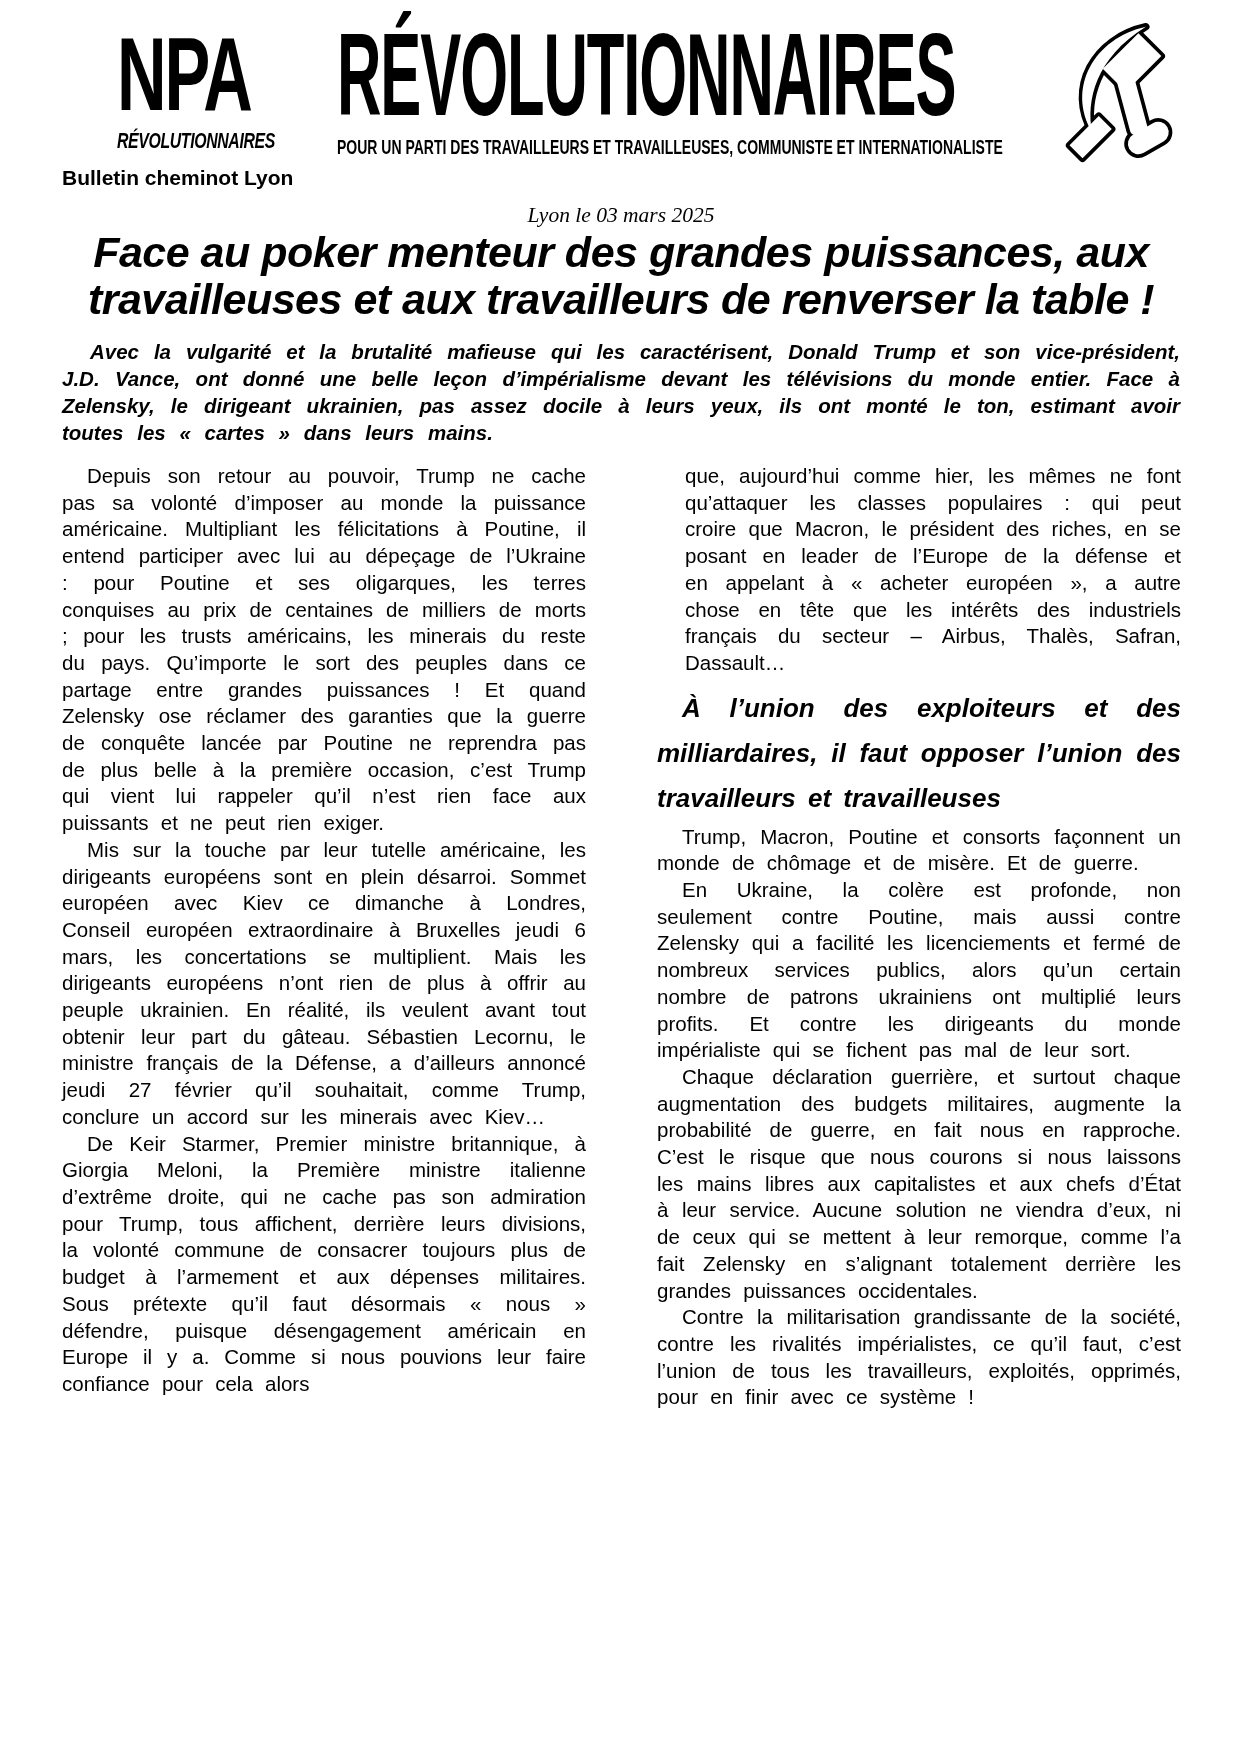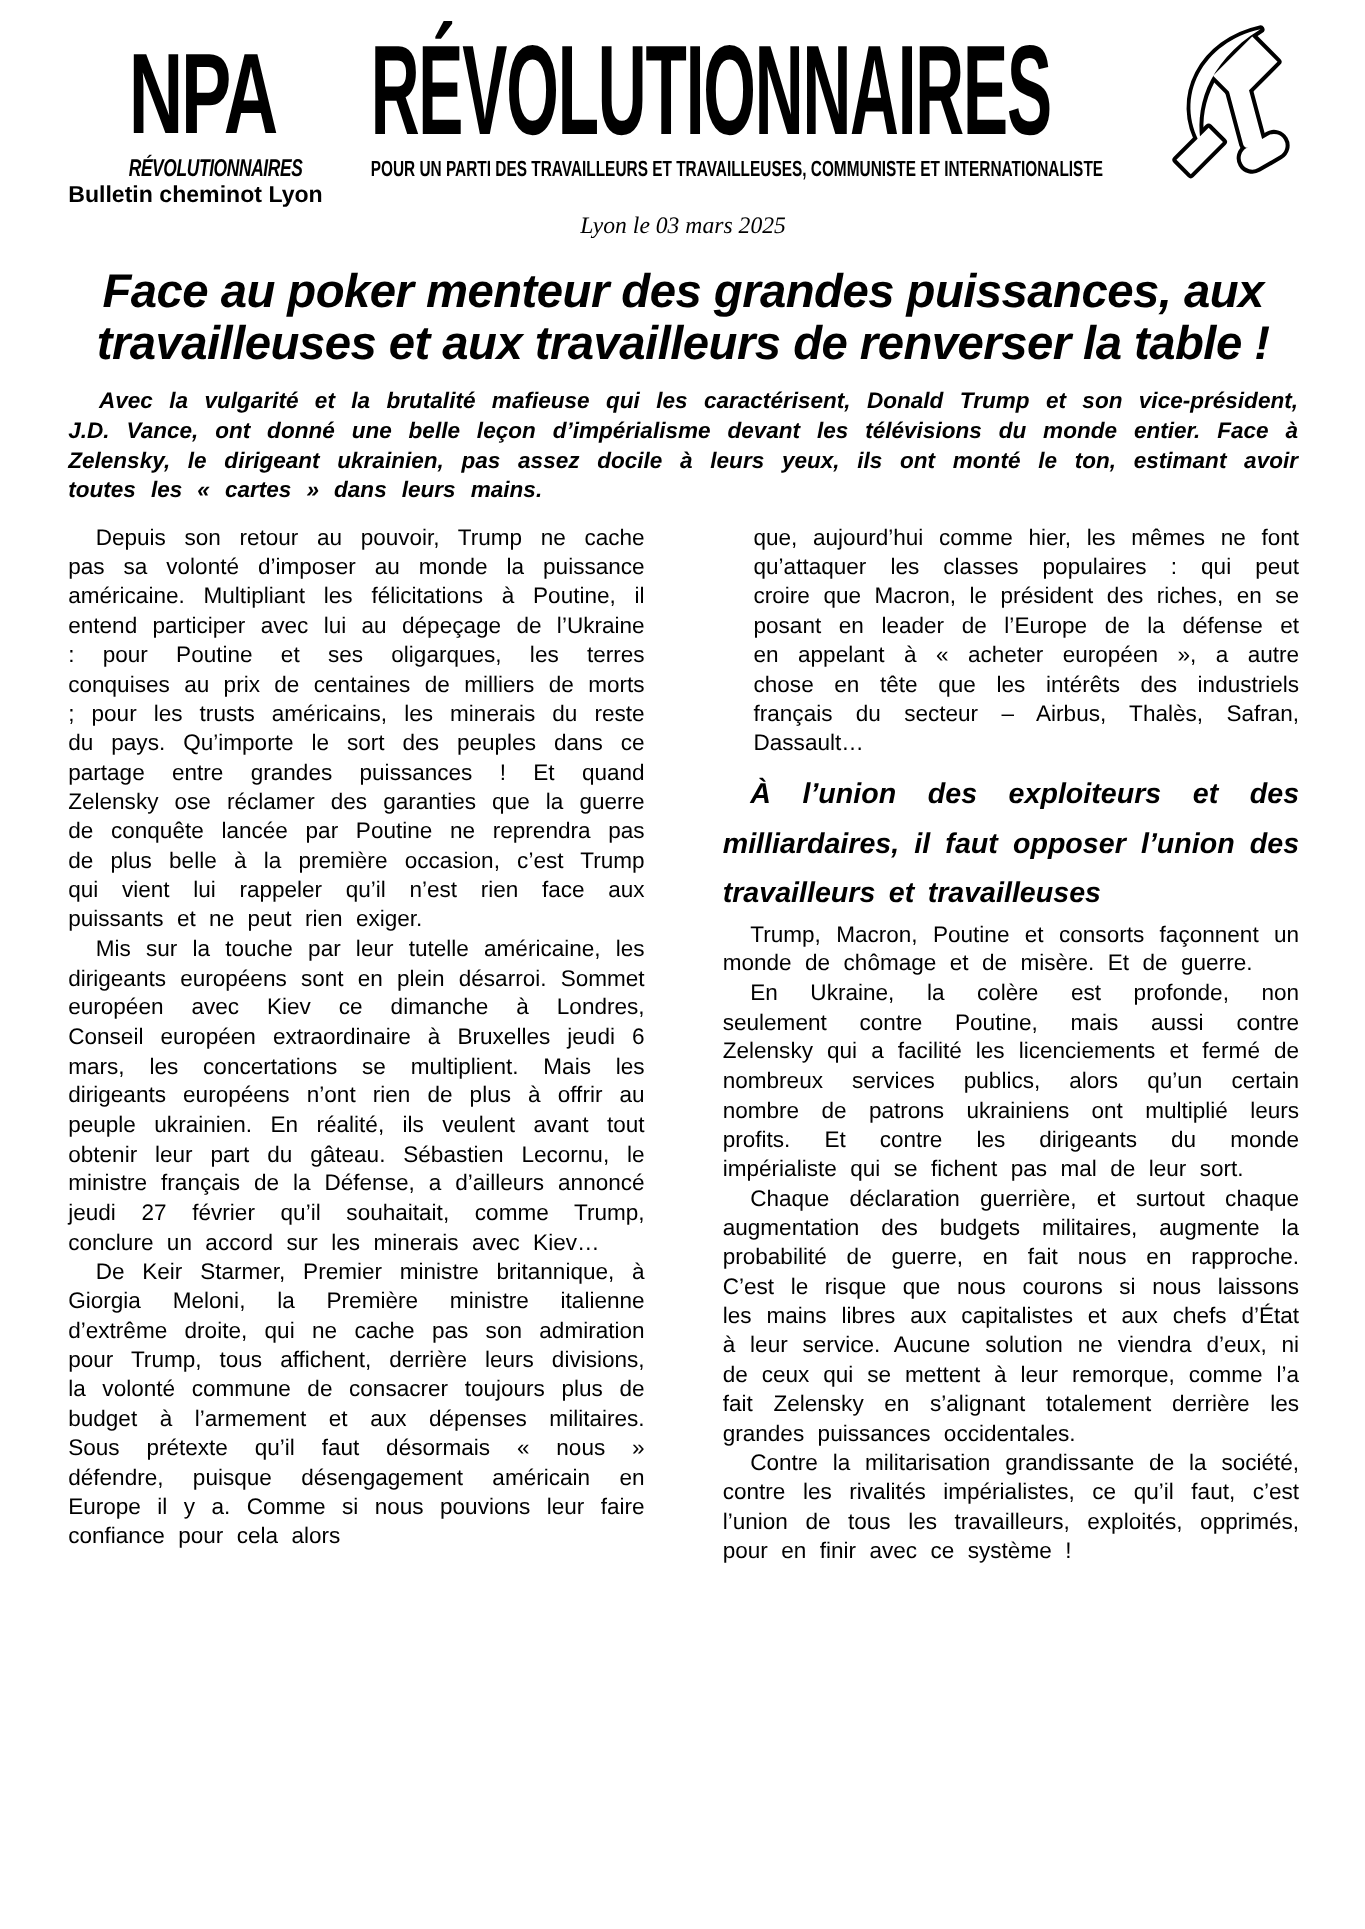--- a/index.html
+++ b/index.html
@@ -1,39 +1,39 @@
 <!DOCTYPE html>
 <html lang="fr"><head>
 <meta charset="utf-8">
 <style>
   html,body{margin:0;padding:0;background:#fff;}
   body{width:1241px;height:1754px;color:#000;font-family:"Liberation Sans",sans-serif;}
   .page{box-sizing:border-box;width:1241px;height:1754px;padding:14px 61px 0 62px;overflow:hidden;background:#fff;}
 
   
-  .masthead{display:flex;align-items:flex-end;height:152px;}
+  .masthead{display:flex;align-items:center;height:152px;}
   .npa-block{width:152px;margin-left:55px;flex:none;}
   .npa-acronym{font-size:104px;font-weight:800;line-height:.92;letter-spacing:-3px;white-space:nowrap;
                transform:scaleX(.66);transform-origin:left top;height:96px;}
   .npa-subline{font-size:22px;font-weight:800;font-style:italic;letter-spacing:-.5px;white-space:nowrap;
                transform:scaleX(.72);transform-origin:left top;margin-top:5px;}
   .title-block{margin-left:68px;width:652px;flex:none;}
   .mast-title{font-size:116px;font-weight:800;line-height:.92;letter-spacing:-2px;white-space:nowrap;
               transform:scaleX(.53);transform-origin:left top;height:106px;}
   .mast-subtitle{font-size:20px;font-weight:800;white-space:nowrap;
                  transform:scaleX(.70);transform-origin:left top;margin-top:8px;}
   .emblem{margin-left:auto;margin-top:4px;flex:none;}
   .hs-outline{fill:#fff;stroke:#000;stroke-width:9;stroke-linejoin:round;}
   .hs-fill{fill:#fff;stroke:none;}
 
   
   .bulletin{font-size:21px;font-weight:bold;text-align:left;margin-top:0;}
-  .dateline{font-family:"Liberation Serif",serif;font-style:italic;font-size:21.5px;text-align:center;margin-top:3px;}
+  .dateline{font-family:"Liberation Serif",serif;font-style:italic;font-size:21.5px;text-align:center;margin-top:13px;}
   .headline{font-size:43px;font-weight:bold;font-style:italic;text-align:center;line-height:47px;
-            width:1092px;margin:24px auto 0;letter-spacing:-.5px;}
+            width:1092px;margin:1px auto 0;letter-spacing:-.5px;}
   .lede{font-size:20.5px;font-weight:bold;font-style:italic;line-height:27px;text-align:justify;
         text-indent:28px;word-spacing:8px;margin:15px 0 0;}
 
   
   .cols{display:flex;gap:71px;margin-top:17px;}
   .col{width:524px;flex:none;}
   .body-p{font-size:20.5px;line-height:26.7px;text-align:justify;text-indent:25px;word-spacing:6.5px;margin:0;}
   .body-p.cont{text-indent:0;margin-left:28px;}
   .col-h{font-size:26px;font-weight:bold;font-style:italic;line-height:45px;text-align:justify;
          text-indent:25px;word-spacing:5px;margin:9px 0 3px;}

